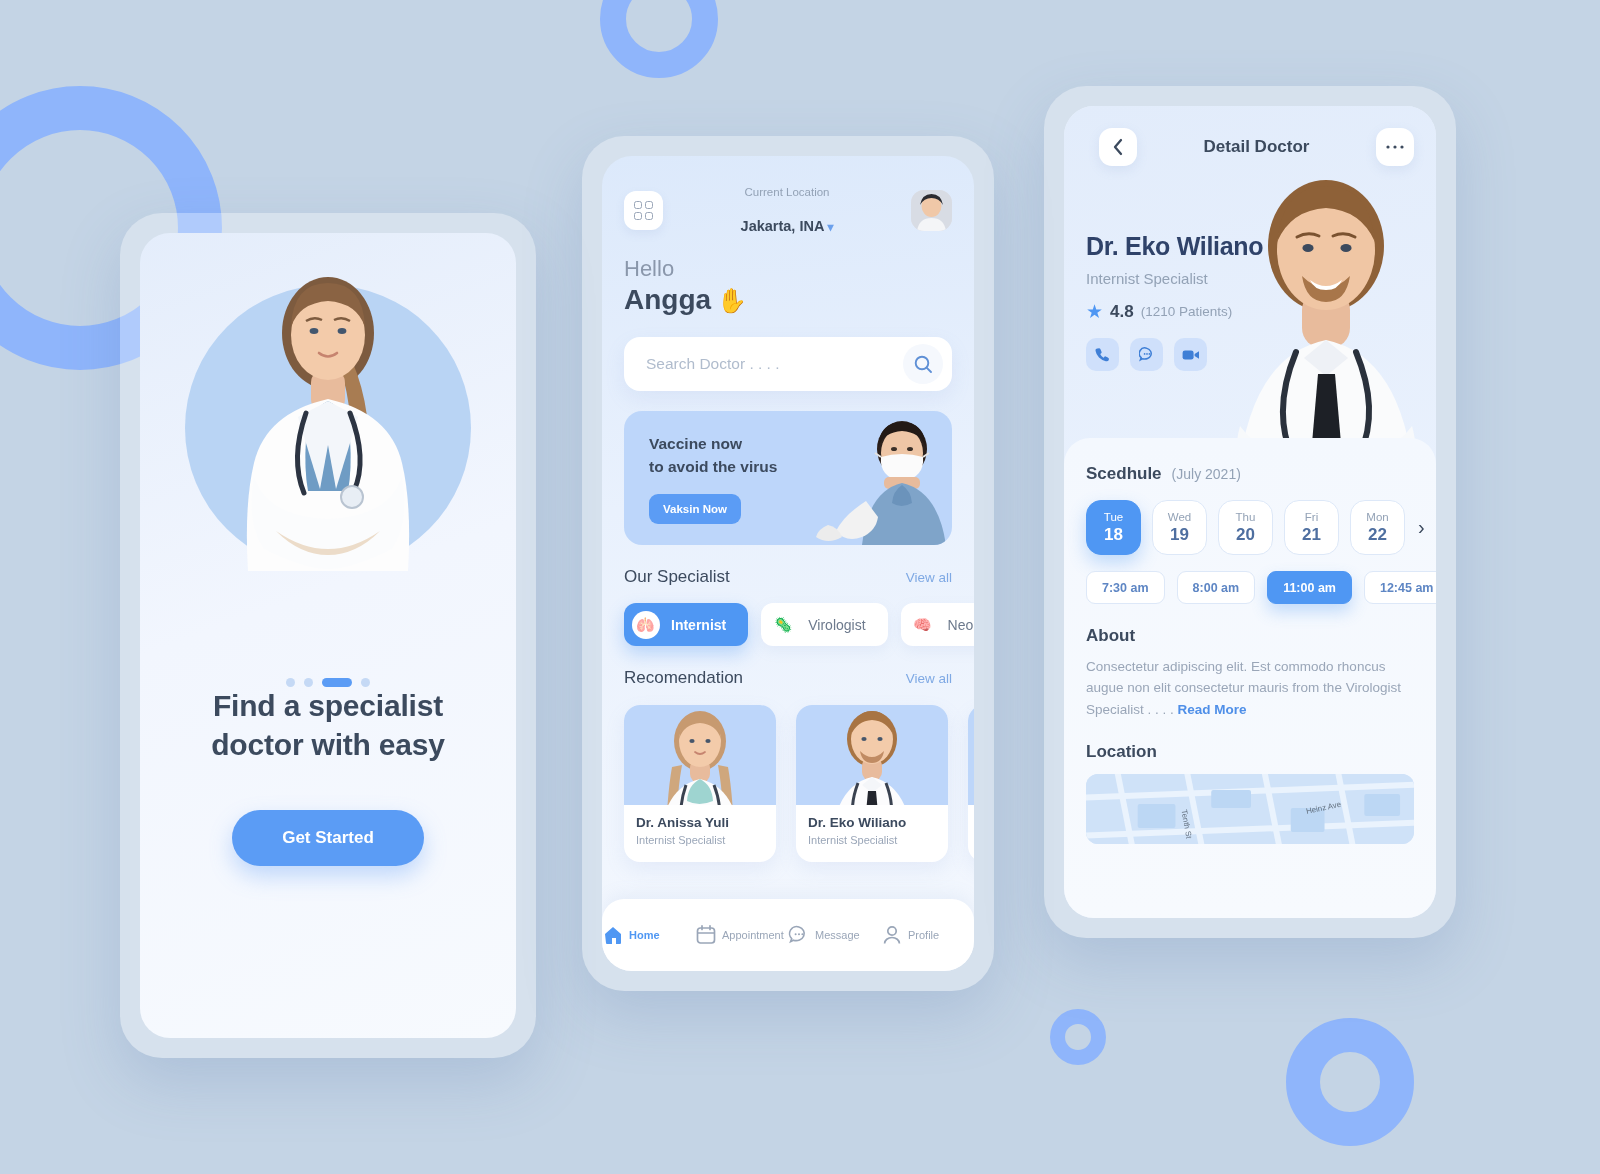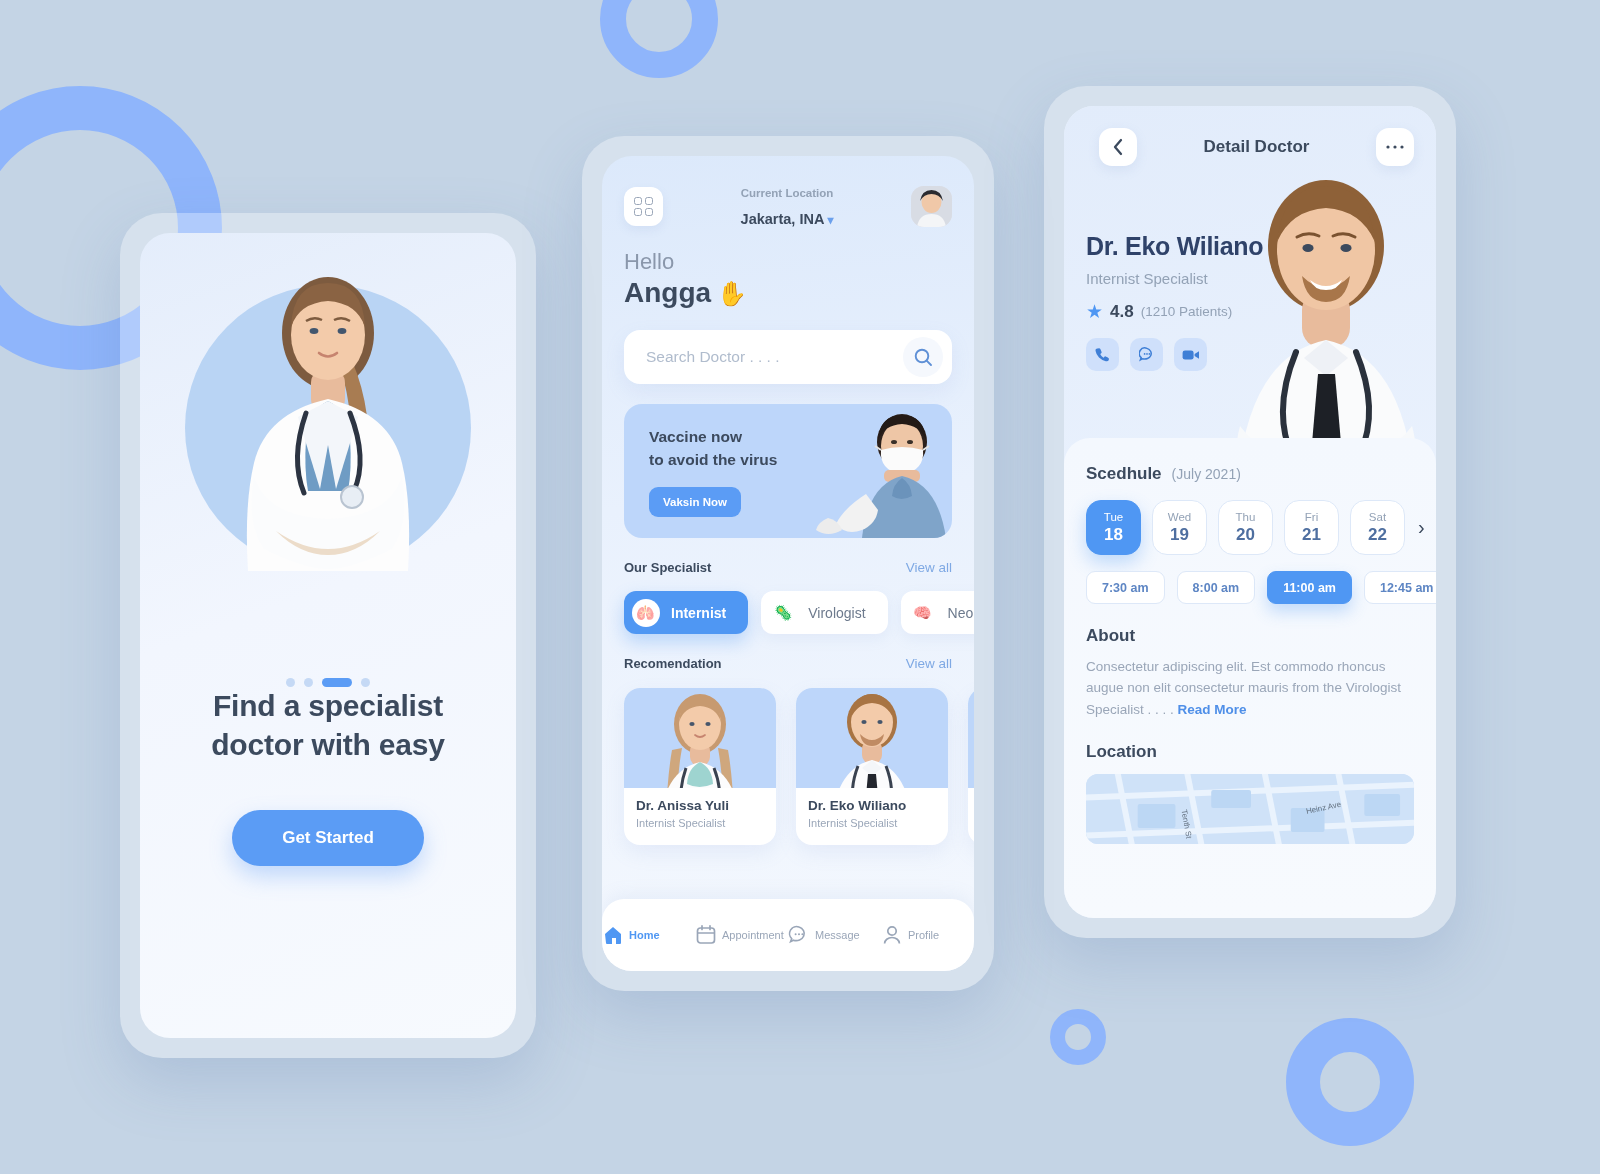--- a/index.html
+++ b/index.html
@@ -80,22 +80,22 @@
   .grid-btn {
     width: 39px; height: 39px; border-radius: 12px; background: #fff;
     display: flex; align-items: center; justify-content: center;
     box-shadow: 0 4px 10px rgba(120,150,200,0.12); border: none; cursor: pointer;
   }
   .grid-btn span {
     display: grid; grid-template-columns: 8px 8px; grid-template-rows: 8px 8px; gap: 3px;
   }
   .grid-btn span i { border: 1.6px solid #9aa6b8; border-radius: 2.5px; display:block; }
   .loc-wrap { flex: 1; text-align: center; }
-  .loc-label { font-size: 11.5px; color: #93a2b6; font-weight: bold; }
-  .loc-value { font-size: 14.5px; font-weight: bold; color: #3c4a5e; margin-top: 12px; }
+  .loc-label { font-size: 11.5px; color: #93a2b6; }
+  .loc-value { font-size: 14.5px; font-weight: bold; color: #3c4a5e; margin-top: 20px; }
   .loc-value .chev { color: #6ba0ec; font-size: 12px; margin-left: 3px; }
   .avatar {
     width: 41px; height: 41px; border-radius: 13px; overflow: hidden;
     background: #dfe2ea; position: relative;
   }
   .greet-hello { margin-top: 22px; font-size: 22px; color: #8a97ab; }
   .greet-name  { margin-top: 2px; font-size: 28px; font-weight: bold; color: #3c4a5e; }
   .wave { font-size: 24px; margin-left: 6px; }
 
   .search-bar {
@@ -119,21 +119,21 @@
   }
   .banner-title { font-size: 15.5px; font-weight: bold; color: #3c4a5e; line-height: 1.48; }
   .vaksin-btn {
     margin-top: 15px; width: 92px; height: 30px; border: none; border-radius: 9px;
     background: #5b9cf5; color: #fff; font-size: 11.5px; font-weight: bold;
     font-family: inherit; cursor: pointer;
   }
   .banner-nurse { position: absolute; right: 2px; bottom: 0; width: 140px; height: 126px; }
 
   .sec-head { display: flex; align-items: baseline; justify-content: space-between; margin-top: 22px; }
-  .sec-title { font-size: 13px; font-weight: bold; color: #3c4a5e; }
+  .sec-title { font-size: 17px; font-weight: normal; color: #3c4a5e; }
   .sec-link { font-size: 13.5px; color: #7fa9e4; cursor: pointer; }
 
   .chips { display: flex; gap: 13px; margin-top: 16px; }
   .chip {
     display: flex; align-items: center; gap: 11px; flex: none;
     height: 43px; padding: 0 22px 0 8px; border-radius: 12px;
     background: #fff; box-shadow: 0 5px 14px rgba(130,160,210,0.10);
     cursor: pointer;
   }
   .chip.active { background: #4f97f3; box-shadow: 0 8px 18px rgba(79,151,243,0.33); }
@@ -580,21 +580,21 @@
         </div>
         <div class="date-cell">
           <div class="date-dow">Thu</div>
           <div class="date-num">20</div>
         </div>
         <div class="date-cell">
           <div class="date-dow">Fri</div>
           <div class="date-num">21</div>
         </div>
         <div class="date-cell">
-          <div class="date-dow">Sat</div>
+          <div class="date-dow">Mon</div>
           <div class="date-num">22</div>
         </div>
         <div class="date-next">›</div>
       </div>
 
       <div class="time-row">
         <div class="time-chip">7:30 am</div>
         <div class="time-chip">8:00 am</div>
         <div class="time-chip active">11:00 am</div>
         <div class="time-chip">12:45 am</div>

